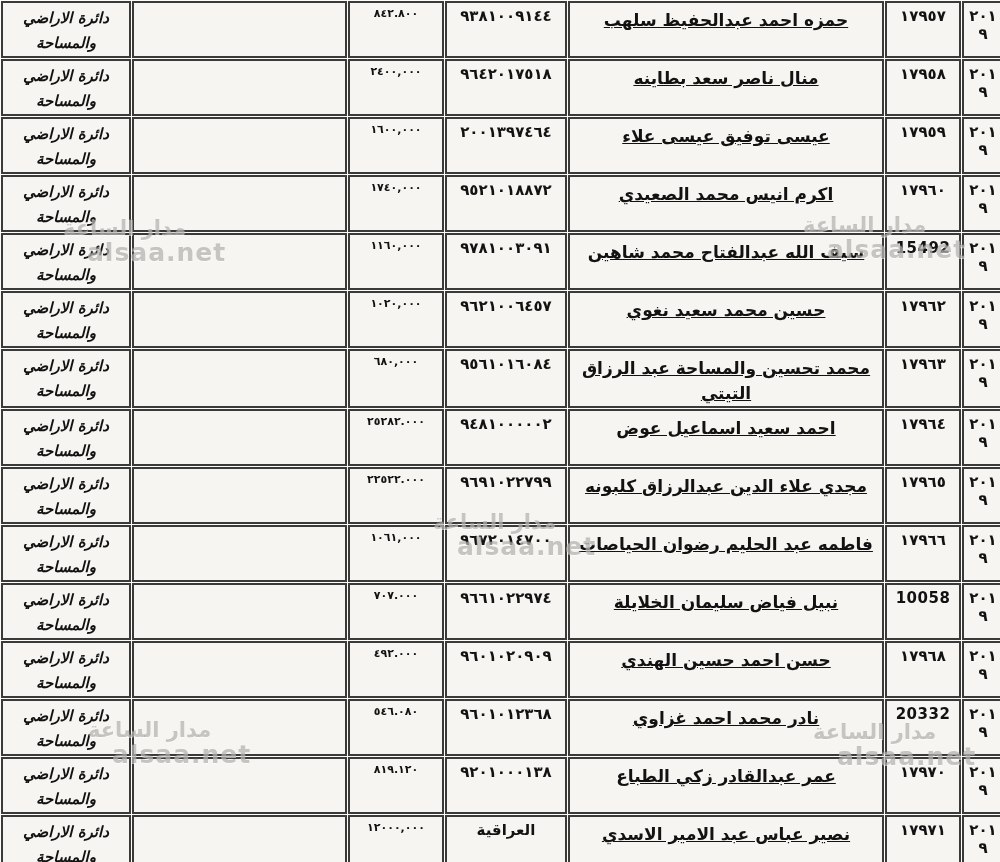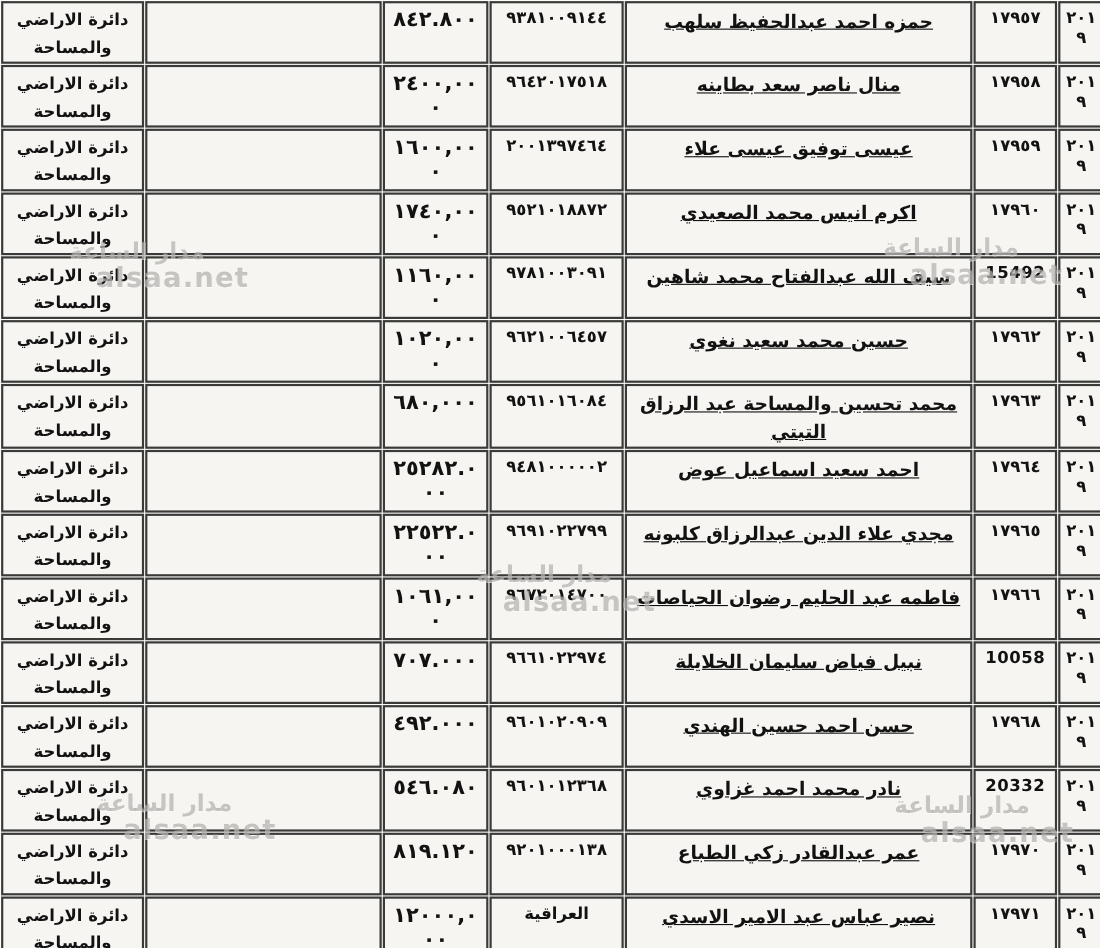--- a/index.html
+++ b/index.html
@@ -27,23 +27,23 @@
     font-weight:bold;
     padding:4px 4px 0 4px;
     height:47px; 
     overflow:hidden;
     word-wrap:break-word;
   }
   td.c-year{font-size:15px;letter-spacing:0.5px;}
   td.c-serial{font-size:15px;letter-spacing:0.5px;margin-top:24px;}
   td.c-name{font-size:17px;line-height:25px;padding-top:5px;text-decoration:underline;}
   td.c-id{font-size:15px;letter-spacing:0.5px;}
-  td.c-amount{font-size:19px;letter-spacing:0.5px;}
+  td.c-amount{font-size:11px;letter-spacing:0.5px;}
   td.c-notes{}
-  td.c-agency{font-size:15px;line-height:25px;padding-top:3px;}
+  td.c-agency{font-size:15px;line-height:25px;padding-top:3px;font-style:italic;}
   .wm{
     position:absolute;
     z-index:5;
     pointer-events:none;
     text-align:left;
     color:rgba(125,122,117,0.42);
     text-shadow:0 1px 0 rgba(255,255,255,0.55);
     white-space:nowrap;
   }
   .wm-ar{

